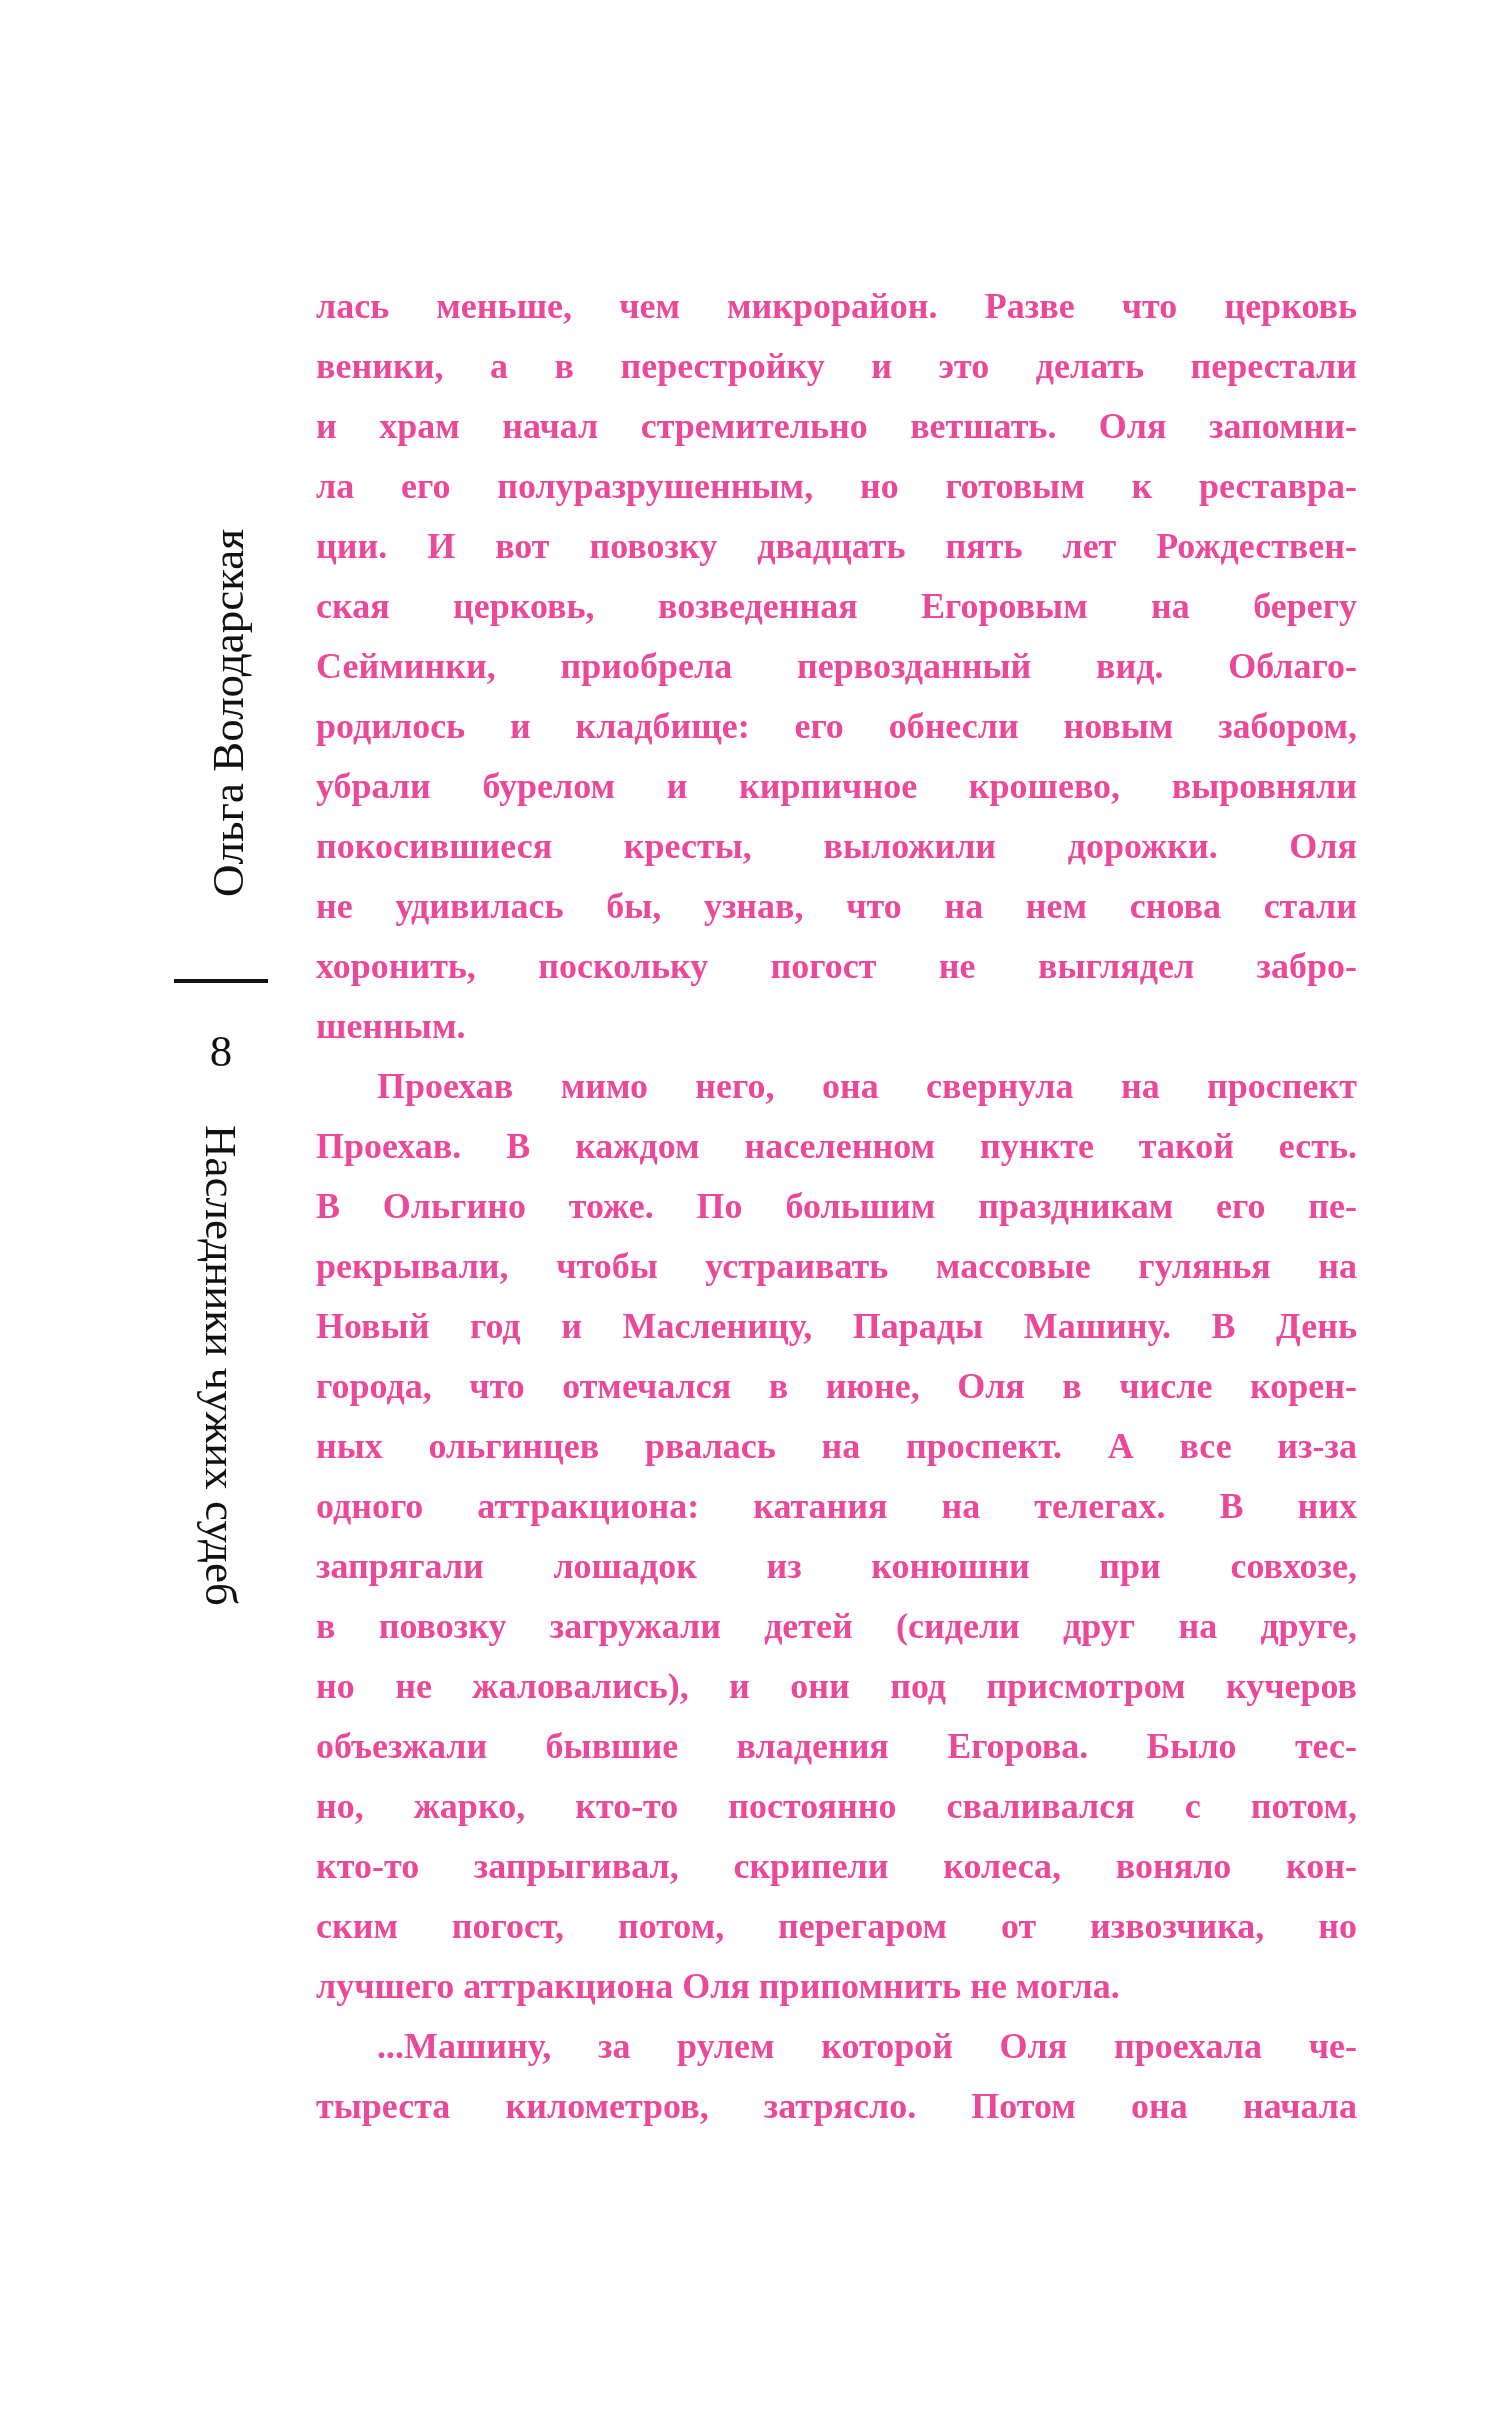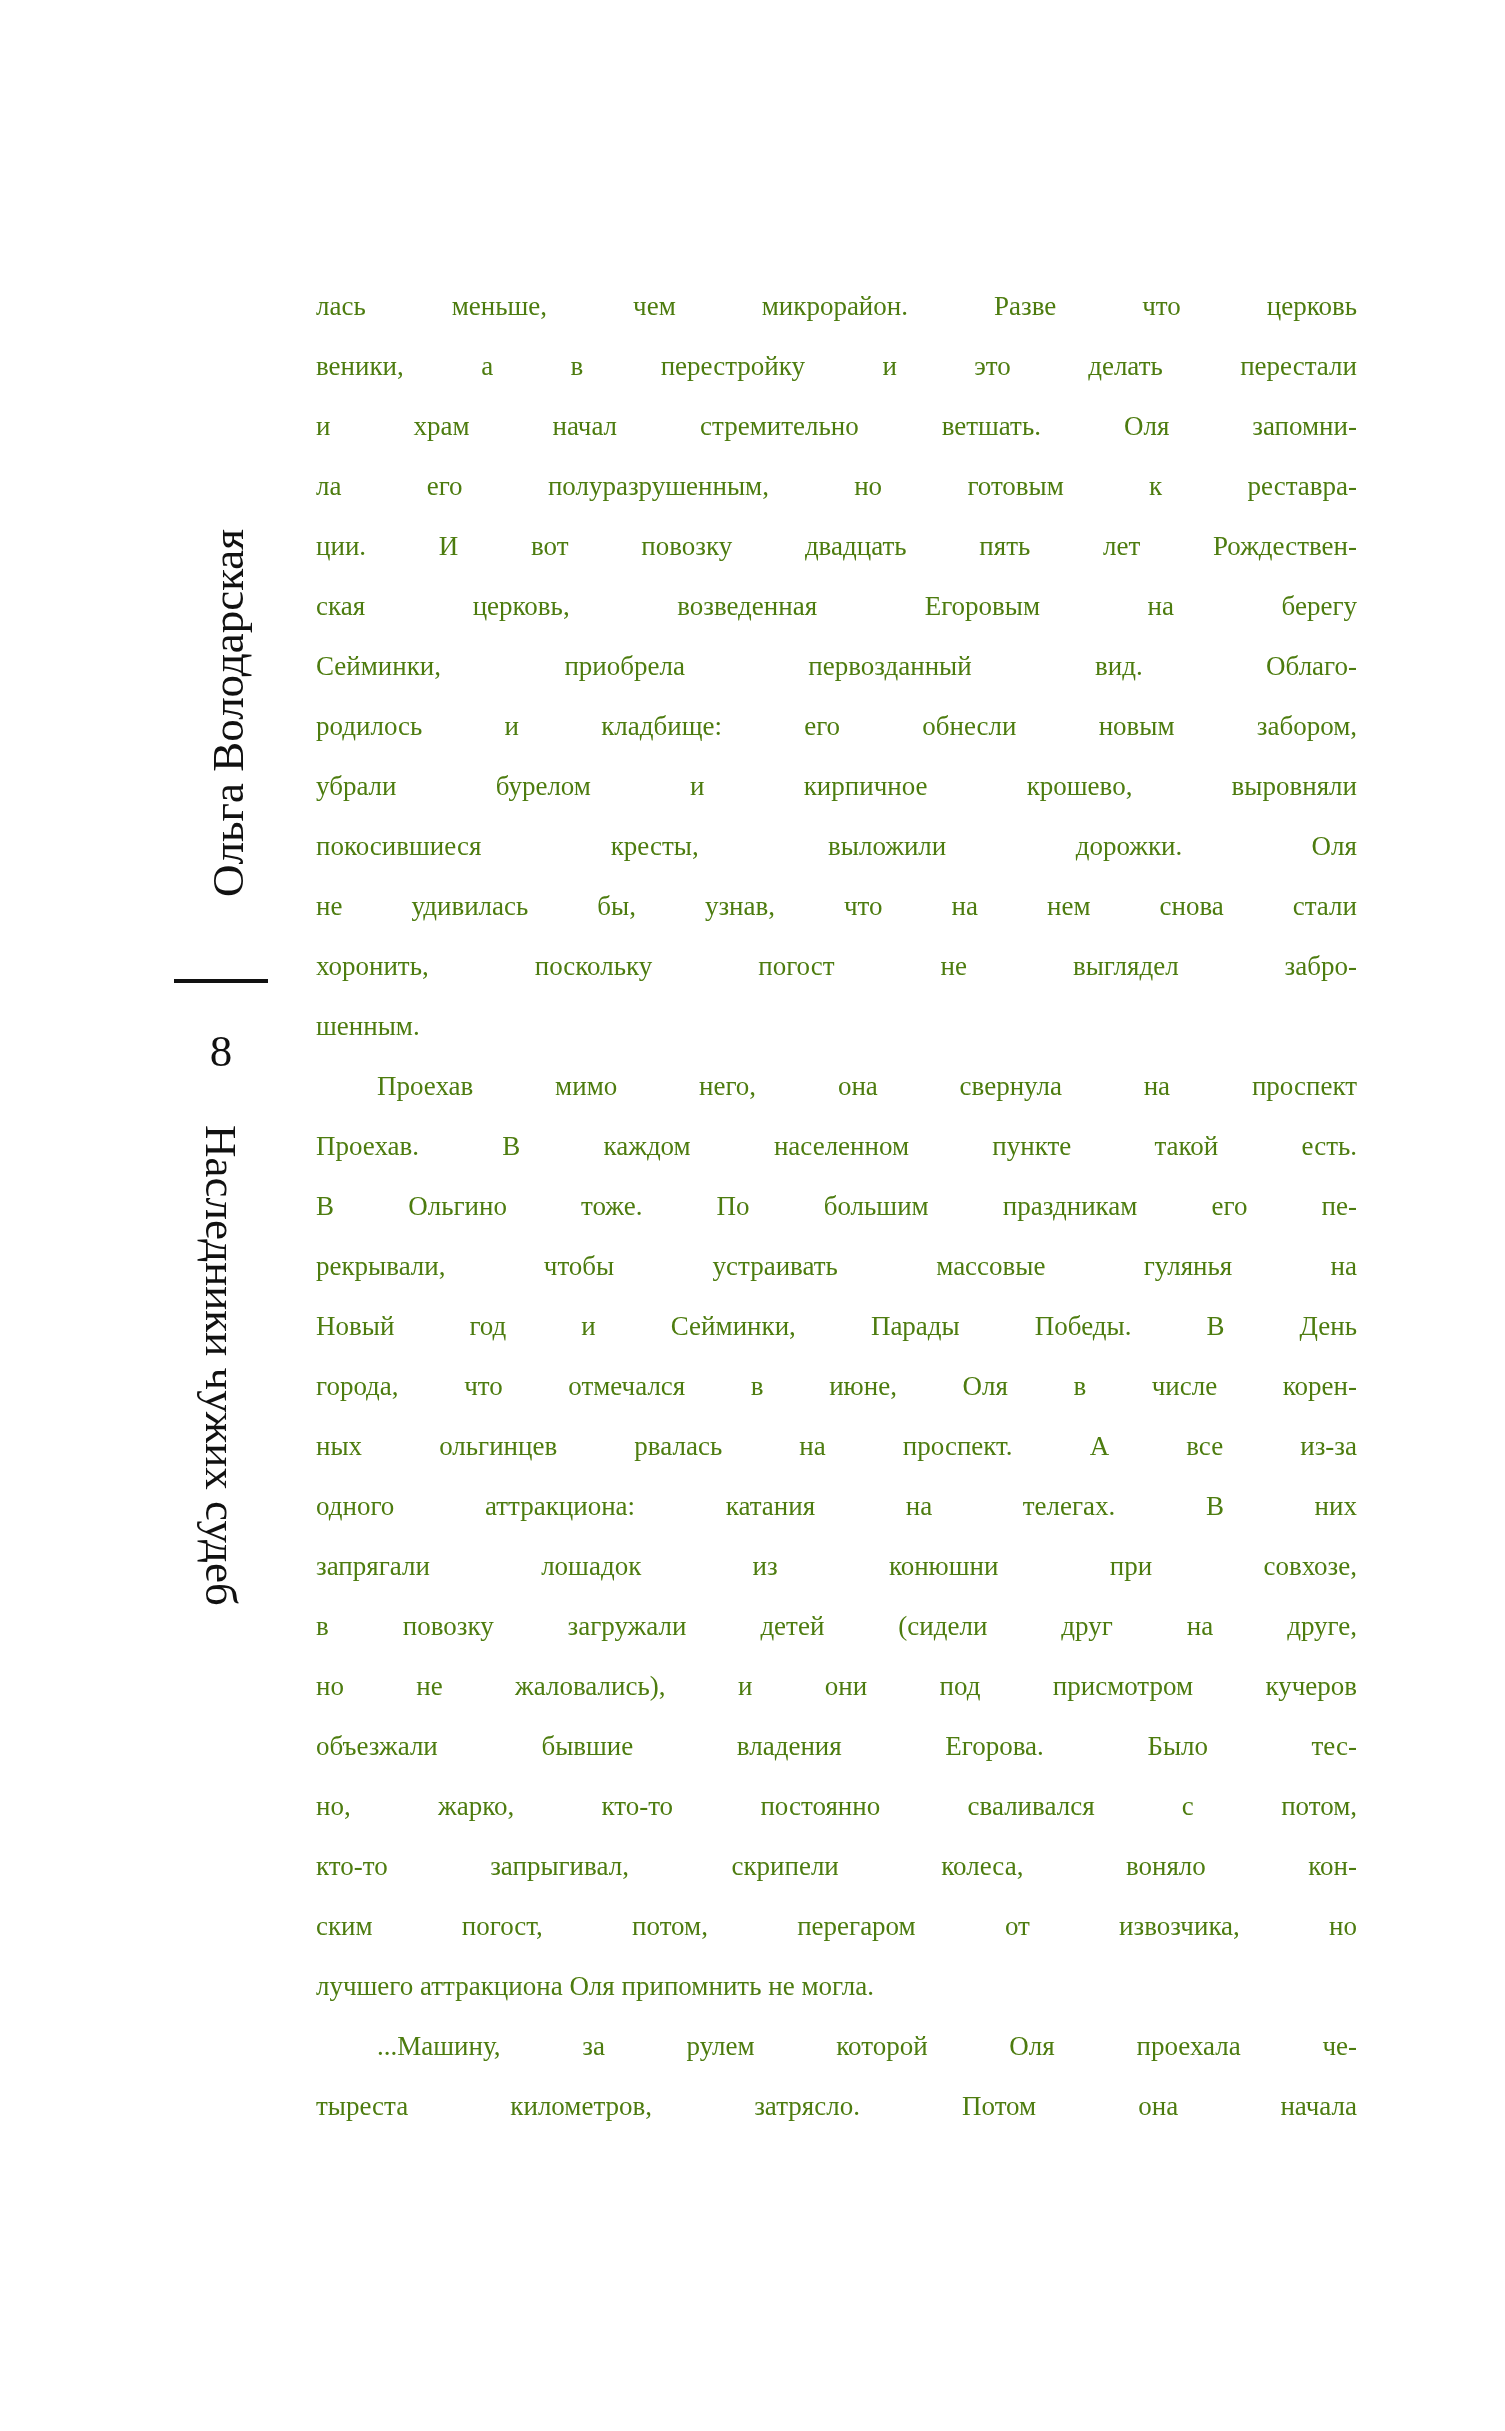--- a/index.html
+++ b/index.html
@@ -91,25 +91,26 @@
       position: absolute;
       left: 316px;
       top: 276px;
       width: 1041px;
     }
     .line {
       display: block;
       height: 60px;
       line-height: 60px;
       font-family: "Liberation Serif", "DejaVu Serif", serif;
-      font-size: 27px;
+      font-size: 36px;
       white-space: nowrap;
       text-align: justify;
       text-align-last: justify;
-      color: #4d7c0f;
+      color: #ec4899;
+      font-weight: bold;
     }
     .line.last {
       text-align-last: left;
     }
     .line.indent {
       padding-left: 61px;
     }
   </style>
 </head>
 <body>
@@ -138,21 +139,21 @@
     <span class="line">родилось и кладбище: его обнесли новым забором,</span>
     <span class="line">убрали бурелом и кирпичное крошево, выровняли</span>
     <span class="line">покосившиеся кресты, выложили дорожки. Оля</span>
     <span class="line">не удивилась бы, узнав, что на нем снова стали</span>
     <span class="line">хоронить, поскольку погост не выглядел забро-</span>
     <span class="line last">шенным.</span>
     <span class="line indent">Проехав мимо него, она свернула на проспект</span>
     <span class="line">Проехав. В каждом населенном пункте такой есть.</span>
     <span class="line">В Ольгино тоже. По большим праздникам его пе-</span>
     <span class="line">рекрывали, чтобы устраивать массовые гулянья на</span>
-    <span class="line">Новый год и Сейминки, Парады Победы. В День</span>
+    <span class="line">Новый год и Масленицу, Парады Машину. В День</span>
     <span class="line">города, что отмечался в июне, Оля в числе корен-</span>
     <span class="line">ных ольгинцев рвалась на проспект. А все из-за</span>
     <span class="line">одного аттракциона: катания на телегах. В них</span>
     <span class="line">запрягали лошадок из конюшни при совхозе,</span>
     <span class="line">в повозку загружали детей (сидели друг на друге,</span>
     <span class="line">но не жаловались), и они под присмотром кучеров</span>
     <span class="line">объезжали бывшие владения Егорова. Было тес-</span>
     <span class="line">но, жарко, кто-то постоянно сваливался с потом,</span>
     <span class="line">кто-то запрыгивал, скрипели колеса, воняло кон-</span>
     <span class="line">ским погост, потом, перегаром от извозчика, но</span>

